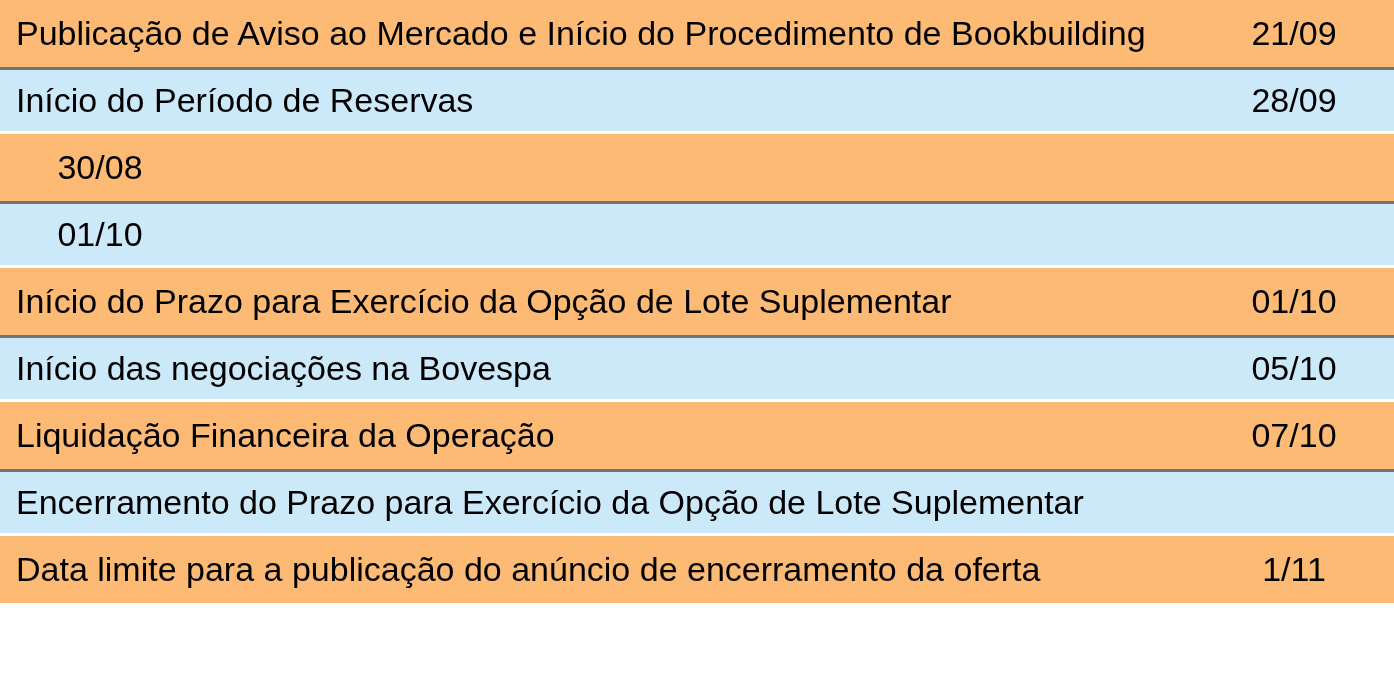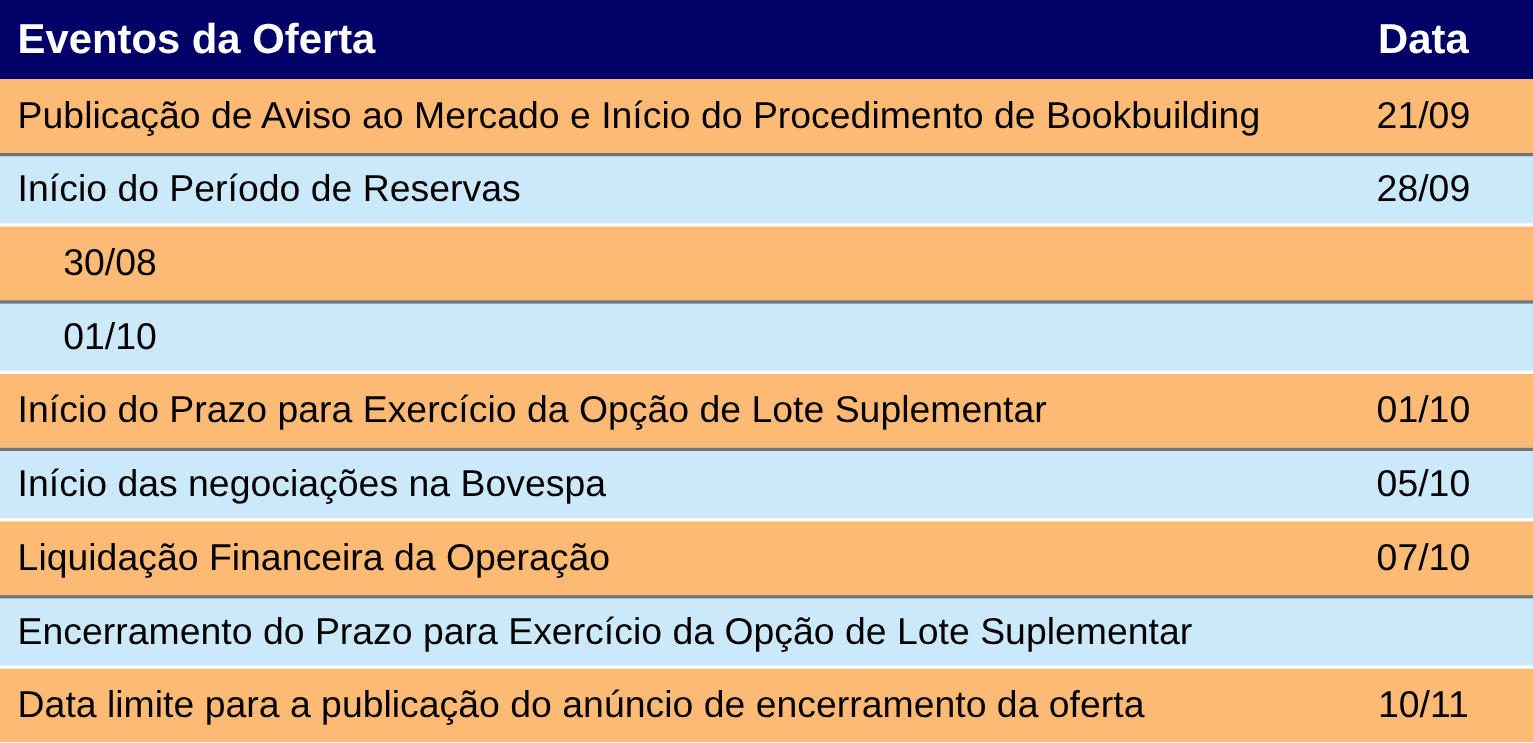--- a/index.html
+++ b/index.html
@@ -43,24 +43,20 @@
     width: 200px;
     text-align: center;
     white-space: nowrap;
   }
 </style>
 </head>
 <body>
 
 <div class="offer-table">
 
-  <div class="thead">
-    <div class="cell-event">Eventos da Oferta</div>
-    <div class="cell-date">Data</div>
-  </div>
 
   <div class="trow">
     <div class="cell-event">Publicação de Aviso ao Mercado e Início do Procedimento de Bookbuilding</div>
     <div class="cell-date">21/09</div>
   </div>
 
   <div class="trow alt">
     <div class="cell-event">Início do Período de Reservas</div>
     <div class="cell-date">28/09</div>
   </div>
@@ -87,16 +83,16 @@
     <div class="cell-event">Liquidação Financeira da Operação</div>
     <div class="cell-date">07/10</div>
   </div>
 
   <div class="trow alt">
     <div class="cell-event">Encerramento do Prazo para Exercício da Opção de Lote Suplementar</div>
   </div>
 
   <div class="trow">
     <div class="cell-event">Data limite para a publicação do anúncio de encerramento da oferta</div>
-    <div class="cell-date">10/11</div>
+    <div class="cell-date">1/11</div>
   </div>
 
 </div>
 
 </body></html>

